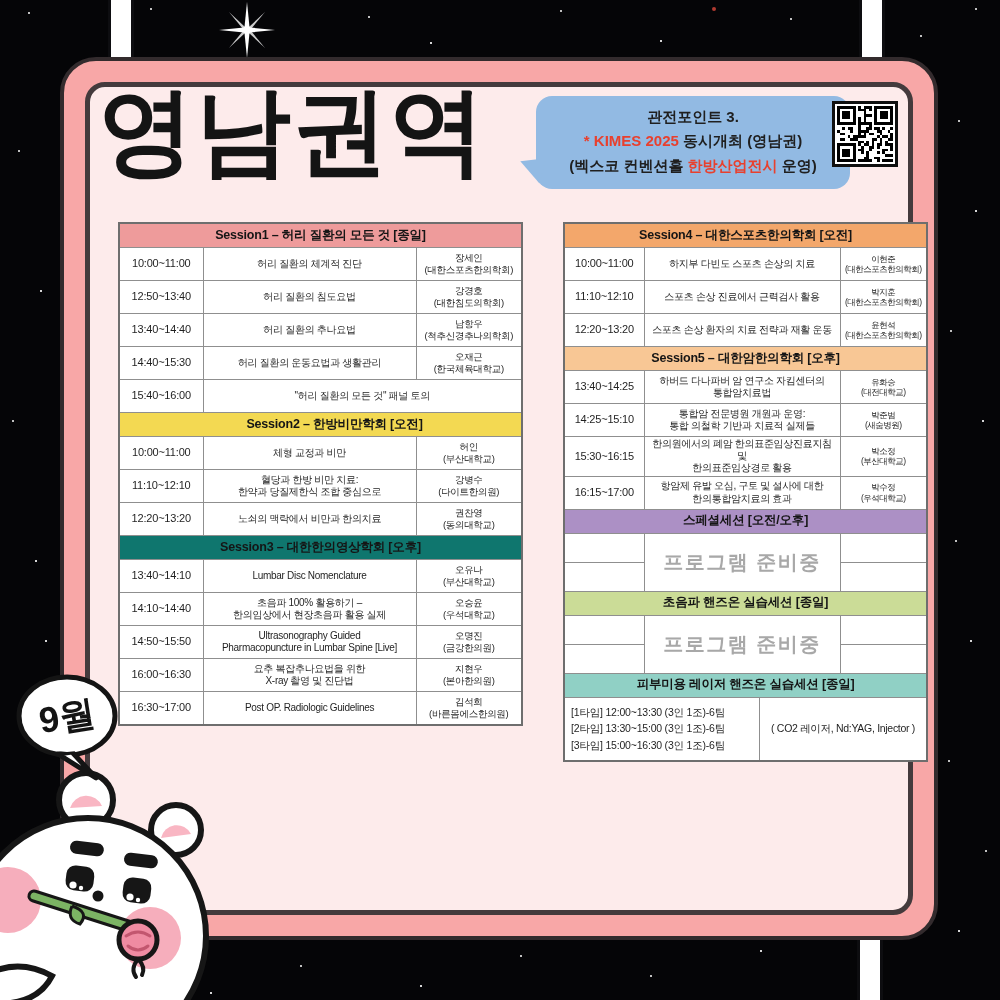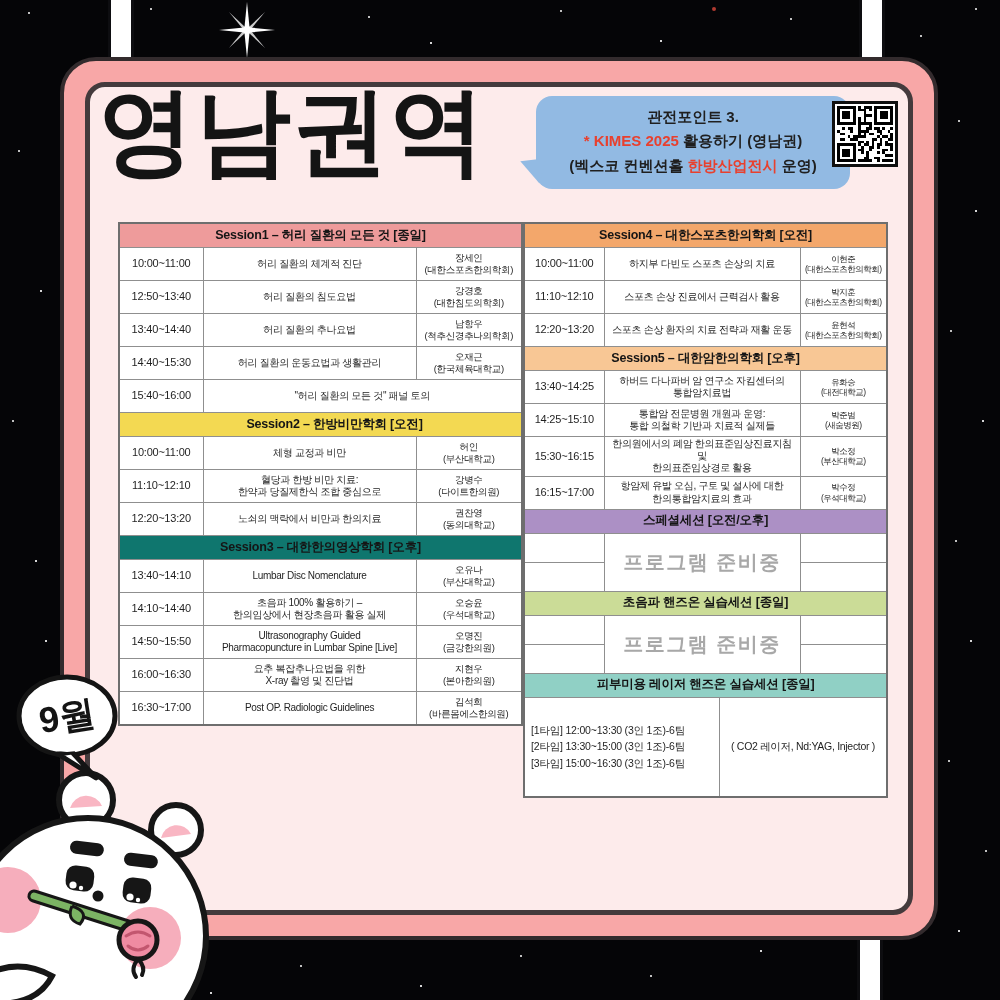--- a/index.html
+++ b/index.html
@@ -27,36 +27,36 @@
            line-height:1.62;box-sizing:border-box;z-index:3;}
   .callout::after{content:"";position:absolute;left:-17px;bottom:8px;width:0;height:0;
            border-top:9px solid transparent;border-bottom:17px solid transparent;
            border-right:24px solid #92bae3;transform:rotate(14deg);}
   .accent-red{color:#e8402e;}
   
   .qr-box{position:absolute;left:832px;top:101px;width:66px;height:66px;background:#fff;
           border:3px solid #101010;box-sizing:border-box;z-index:3;padding:2px;}
   .qr-box svg{display:block;width:100%;height:100%;}
   
-  .tables{position:absolute;left:118px;top:222px;width:766px;display:flex;align-items:flex-start;z-index:3;}
+  .tables{position:absolute;left:118px;top:222px;width:766px;display:flex;align-items:flex-start;z-index:3;gap:40px;}
   table{border-collapse:collapse;table-layout:fixed;background:#fff;border:2px solid #6e6e6e;}
   #left-table{width:403px;}
   #right-table{width:363px;}
   td{border:1px solid #8f8f8f;text-align:center;vertical-align:middle;padding:1px 3px;
      white-space:pre-line;line-height:1.22;color:#1f1f1f;word-break:keep-all;overflow:hidden;}
   .sec-header{font-weight:bold;font-size:12.5px;height:21px;color:#151515;letter-spacing:-0.2px;}
   .time-cell{font-size:11px;height:30px;letter-spacing:-0.2px;}
   .topic-cell{font-size:10px;letter-spacing:-0.3px;}
   .speaker-cell{font-size:9.5px;letter-spacing:-0.3px;}
   #right-table .speaker-cell{font-size:8.5px;letter-spacing:-0.5px;}
   .notice-cell{color:#a8a8a8;font-size:20px;font-weight:bold;letter-spacing:1.5px;}
   .empty-cell{height:26px;}
   .split-cell{padding:0;}
   .split-wrap{display:flex;align-items:stretch;min-height:60px;}
-  .split-times{width:54%;border-right:1px solid #8f8f8f;padding:24px 6px;text-align:left;
+  .split-times{width:54%;border-right:1px solid #8f8f8f;padding:6px 6px;text-align:left;
                font-size:10.5px;line-height:1.6;white-space:pre-line;letter-spacing:-0.2px;
                display:flex;flex-direction:column;justify-content:center;box-sizing:border-box;}
   .split-equip{flex:1;display:flex;align-items:center;justify-content:center;font-size:10.5px;
                letter-spacing:-0.3px;}
   
   .banner{position:absolute;left:150px;top:767px;width:700px;height:132px;background:#f9a1a1;
           border-radius:42px;display:flex;flex-direction:column;align-items:center;justify-content:center;
           gap:5px;color:#fff;font-weight:800;z-index:3;}
   .banner .l1{font-size:41px;letter-spacing:3px;}
   .banner .l2{font-size:38px;letter-spacing:0.5px;}
@@ -125,21 +125,21 @@
   <div class="pole pole-br"></div>
 
   <div class="card">
     <div class="inner"></div>
   </div>
 
   <div class="title">영남권역</div>
 
   <div class="callout">
     <div><span>관전포인트 3.</span></div>
-    <div><span class="accent-red">* KIMES 2025</span><span> 활용하기 (영남권)</span></div>
+    <div><span class="accent-red">* KIMES 2025</span><span> 동시개최 (영남권)</span></div>
     <div><span>(벡스코 컨벤션홀 </span><span class="accent-red">한방산업전시</span><span> 운영)</span></div>
   </div>
 
   <div class="qr-box">
     <svg id="qr-svg" viewBox="0 0 21 21" shape-rendering="crispEdges">
         <rect x="8" y="0" width="1" height="1" fill="#000"></rect>
         <rect x="10" y="0" width="1" height="1" fill="#000"></rect>
         <rect x="11" y="0" width="1" height="1" fill="#000"></rect>
         <rect x="12" y="0" width="1" height="1" fill="#000"></rect>
         <rect x="8" y="1" width="1" height="1" fill="#000"></rect>

